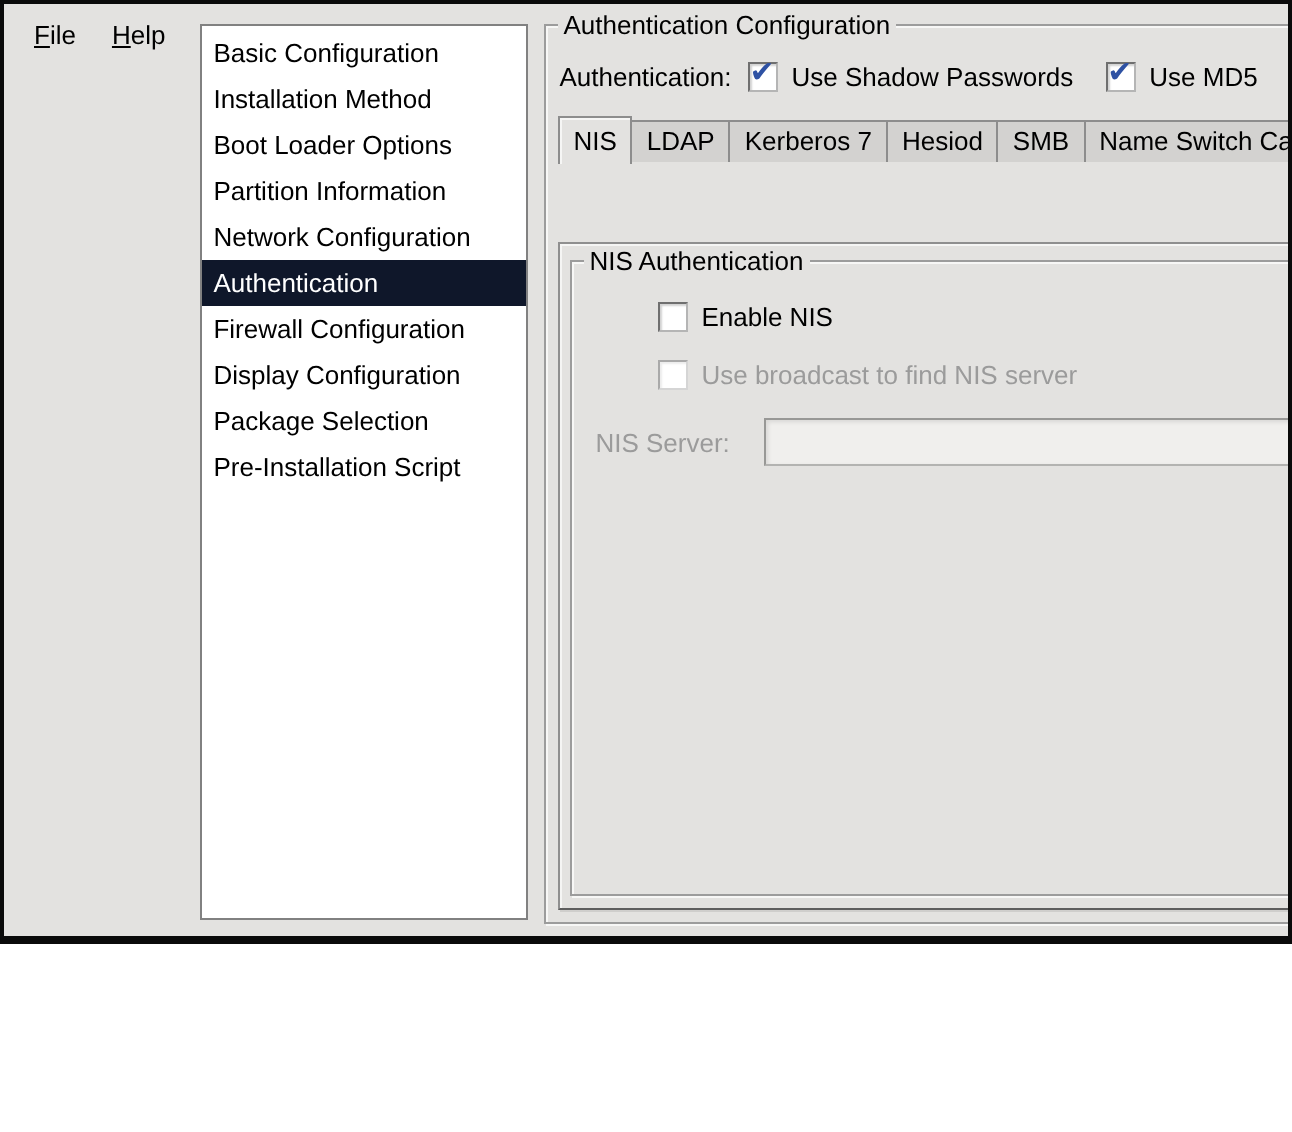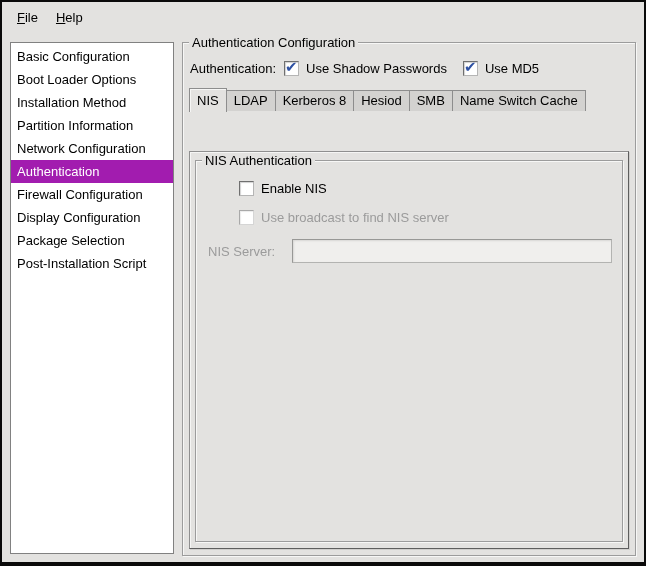--- a/index.html
+++ b/index.html
@@ -4,25 +4,25 @@
 <style>
   * { box-sizing: border-box; margin: 0; padding: 0; }
   html, body { width: 646px; height: 566px; }
   body {
     font-family: "Liberation Sans", "DejaVu Sans", sans-serif;
     font-size: 13px;
     color: #000;
     background: #fff;
   }
   .window {
-    width: 646px; height: 566px;
+    width: 646px; height: 472px;
     border: 2px solid #0a0a0a;
     border-bottom-width: 4px;
     background: #e3e2e0;
-    display: flex; flex-direction: column;
+    display: flex; flex-direction: row;
     overflow: hidden;
   }
   
   .menubar {
     height: 30px; flex: 0 0 30px;
     display: flex; align-items: center;
     padding-left: 6px;
   }
   .menu-item {
     padding: 4px 9px;
@@ -42,21 +42,21 @@
     border: 1px solid #818181;
     overflow: hidden;
     padding-top: 2px;
   }
   .side-item {
     height: 23px; line-height: 23px;
     padding-left: 6px;
     white-space: nowrap;
     cursor: default;
   }
-  .side-item.selected { background: #a21caf; color: #fff; }
+  .side-item.selected { background: #0f172a; color: #fff; }
   
   .main {
     flex: 1; margin-left: 8px;
     display: flex; flex-direction: column;
     min-width: 0;
   }
   .frame {
     position: relative;
     border: 1px solid #9c9c9c;
     box-shadow: inset 1px 1px 0 #f7f7f6, 1px 1px 0 #f7f7f6;
@@ -163,29 +163,29 @@
 
   <div class="menubar">
     <div class="menu-item"><span class="mn">F</span><span>ile</span></div>
     <div class="menu-item"><span class="mn">H</span><span>elp</span></div>
   </div>
 
   <div class="content">
 
     <div class="sidebar">
       <div class="side-item">Basic Configuration</div>
+      <div class="side-item">Installation Method</div>
       <div class="side-item">Boot Loader Options</div>
-      <div class="side-item">Installation Method</div>
       <div class="side-item">Partition Information</div>
       <div class="side-item">Network Configuration</div>
       <div class="side-item selected">Authentication</div>
       <div class="side-item">Firewall Configuration</div>
       <div class="side-item">Display Configuration</div>
       <div class="side-item">Package Selection</div>
-      <div class="side-item">Post-Installation Script</div>
+      <div class="side-item">Pre-Installation Script</div>
     </div>
 
     <div class="main">
       <div class="frame auth-frame">
         <span class="frame-label">Authentication Configuration</span>
 
         <div class="auth-row">
           <span class="row-label">Authentication:</span>
           <span class="cb-pair">
             <span class="checkbox checked">
@@ -198,21 +198,21 @@
                 <span class="check">✔</span>
               </span>
             <span class="cb-label">Use MD5</span>
           </span>
         </div>
 
         <div class="notebook">
           <div class="tabs">
             <div class="tab active">NIS</div>
             <div class="tab">LDAP</div>
-            <div class="tab">Kerberos 8</div>
+            <div class="tab">Kerberos 7</div>
             <div class="tab">Hesiod</div>
             <div class="tab">SMB</div>
             <div class="tab">Name Switch Cache</div>
           </div>
 
           <div class="page">
             <div class="frame nis-frame">
               <span class="frame-label">NIS Authentication</span>
 
               <div class="cb-row">

